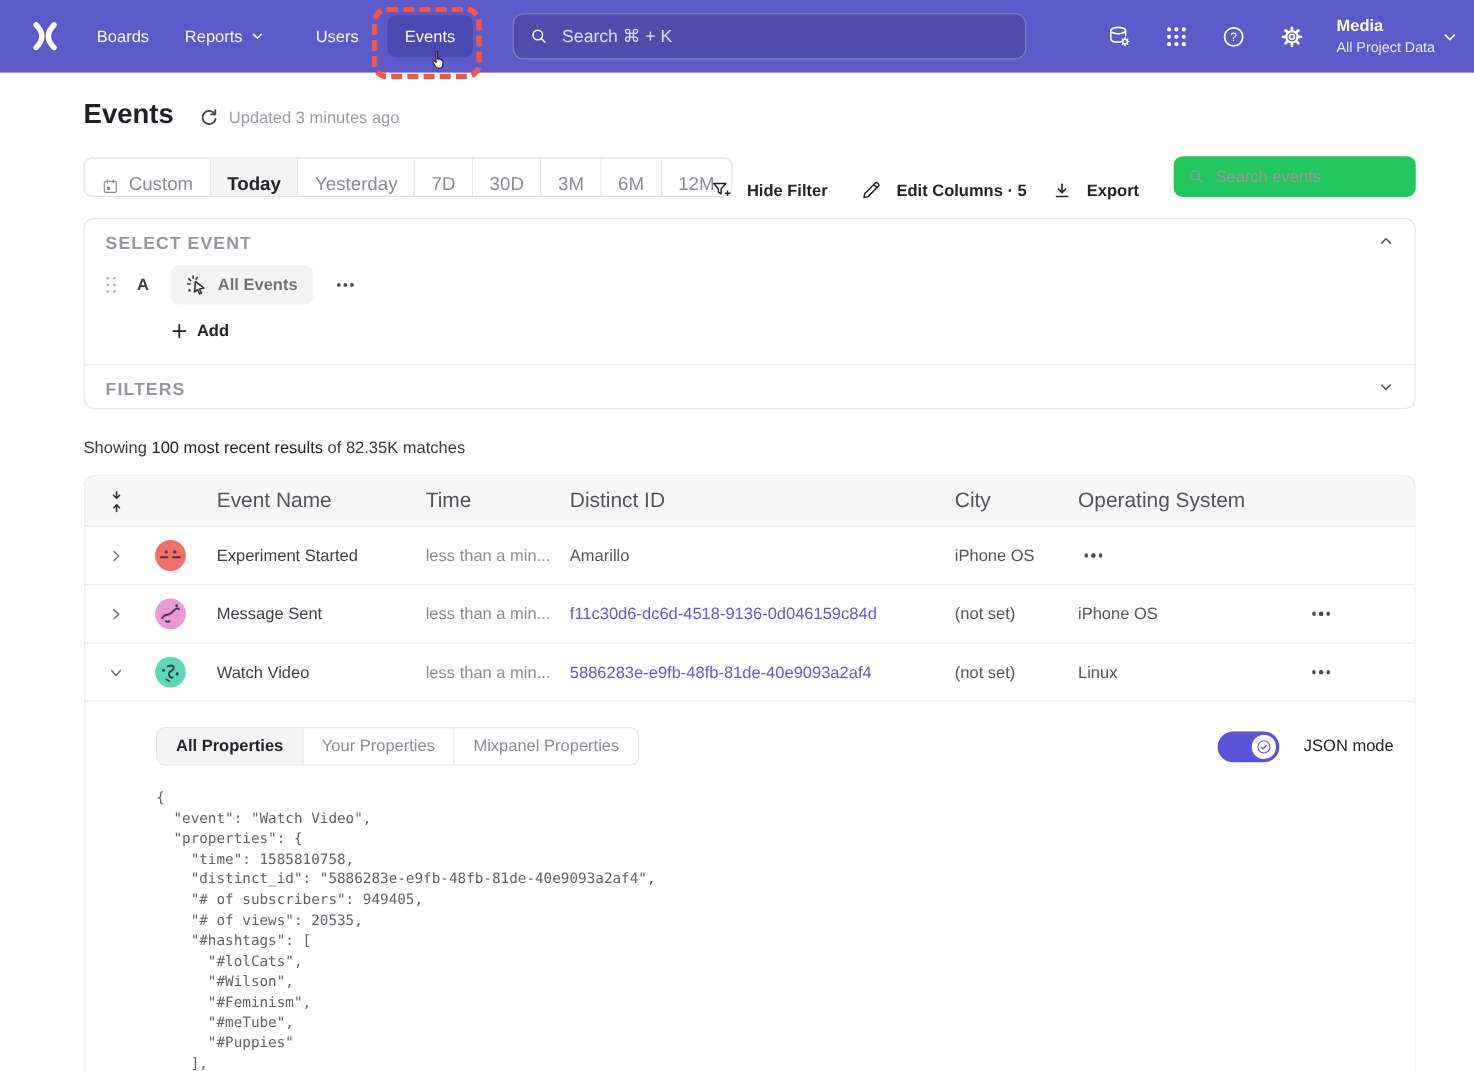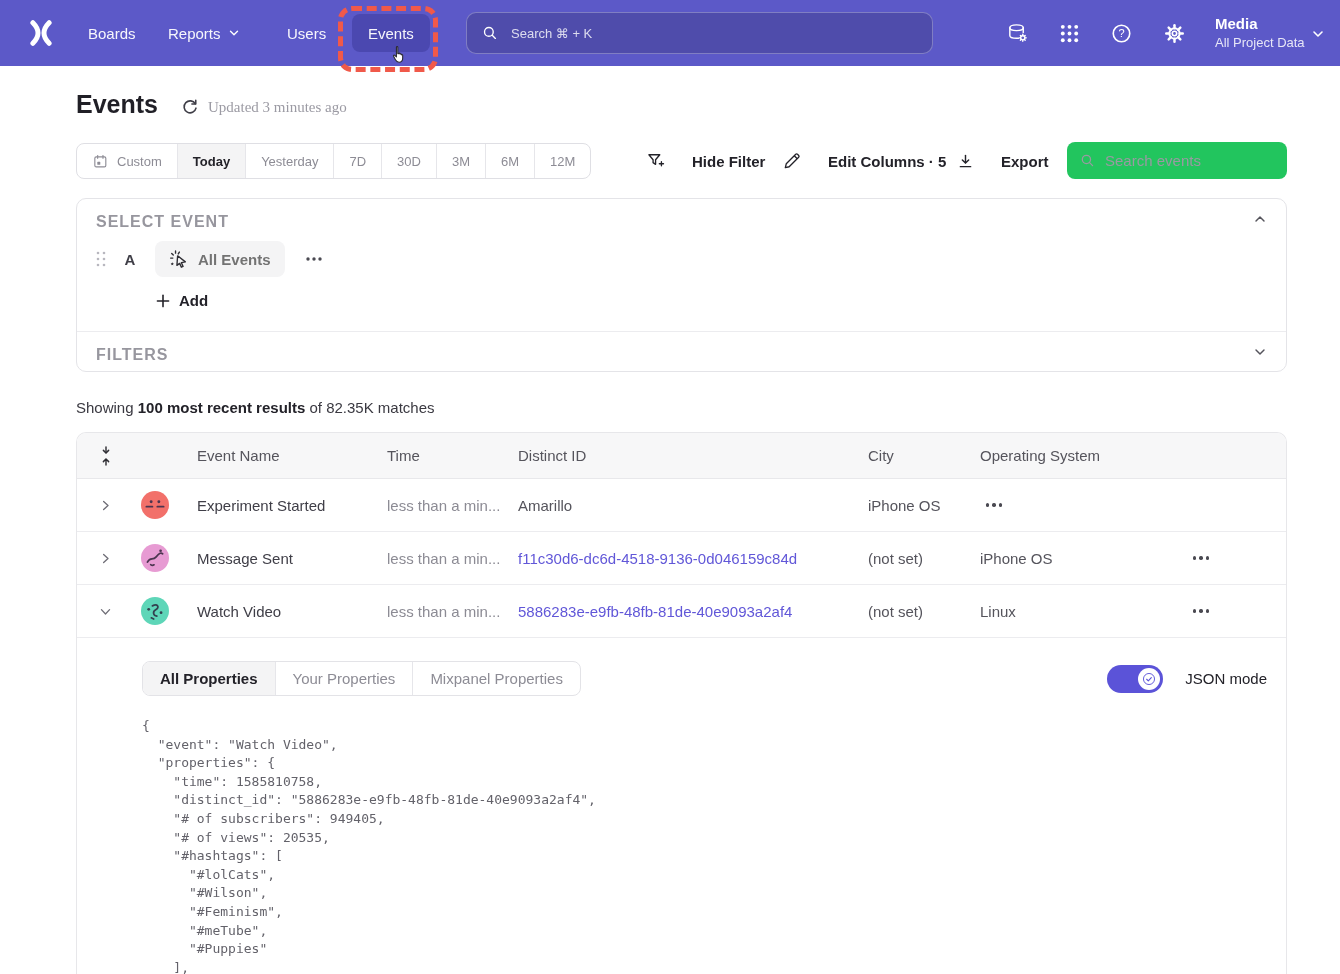--- a/index.html
+++ b/index.html
@@ -12,46 +12,46 @@
     background:#5c59c8; display:flex; align-items:center; z-index:10; }
   .logo { position:absolute; left:28px; top:20px; width:26px; height:26px; }
   .nav-item { position:absolute; top:0; height:66px; display:flex; align-items:center;
     color:rgba(255,255,255,.95); font-size:15px; font-weight:500; cursor:pointer; gap:6px; }
   .nav-boards { left:88px; } .nav-reports { left:168px; } .nav-users { left:287px; }
   .nav-events { left:352px; top:14px; height:38px; padding:0 16px; background:#4b48b0;
     border-radius:8px; }
   .nav-search { position:absolute; left:466px; top:12px; width:467px; height:42px;
     background:rgba(0,0,0,.14); border:1px solid rgba(255,255,255,.28); border-radius:10px;
     display:flex; align-items:center; padding:0 14px; gap:12px; cursor:pointer; }
-  .nav-search-text { color:rgba(255,255,255,.8); font-size:13px; }
+  .nav-search-text { color:rgba(255,255,255,.8); font-size:16px; }
   .nav-iconbtn { position:absolute; top:22px; width:23px; height:23px; cursor:pointer; }
   .ic-data { left:1006px; } .ic-grid { left:1058px; } .ic-help { left:1110px; } .ic-gear { left:1163px; }
   .project { position:absolute; left:1215px; top:14px; cursor:pointer; }
   .project-name { color:#fff; font-size:15px; font-weight:700; line-height:20px; }
   .project-sub { color:rgba(255,255,255,.85); font-size:13px; line-height:18px; }
   .project-chev { position:absolute; left:1310px; top:26px; width:16px; height:16px; }
 
   
   .annotation { position:absolute; left:338px; top:6px; width:100px; height:66px;
     border:5px dashed #f0594a; border-radius:14px; z-index:40; pointer-events:none; }
   .cursor-hand { position:absolute; left:388px; top:44px; width:22px; height:22px; z-index:41; pointer-events:none; }
 
   
   .page-title { position:absolute; left:76px; top:90px; font-size:25px; font-weight:700; color:#201f26; }
   .refresh-btn { position:absolute; left:180px; top:97px; width:20px; height:20px; cursor:pointer; }
-  .updated { position:absolute; left:208px; top:99px; font-size:15px; color:#9b9aa3;font-family:Liberation Serif, serif; }
+  .updated { position:absolute; left:208px; top:99px; font-size:15px; color:#9b9aa3; }
 
   
   .daterange { position:absolute; left:76px; top:143px; display:inline-flex; height:36px;
     border:1px solid #dfdfe4; border-radius:8px; overflow:hidden; background:#fff; }
-  .seg { display:flex; align-items:center; gap:8px; padding:0 15px; font-size:13px;
+  .seg { display:flex; align-items:flex-end; gap:8px; padding:0 15px; font-size:17px;
     color:#8d8c95; border-left:1px solid #e6e6ea; cursor:pointer; white-space:nowrap; }
   .seg:first-child { border-left:none; }
   .seg.active { background:#f4f4f5; color:#232229; font-weight:700; }
-  .tool-btn { position:absolute; top:145px; display:flex; align-items:center; gap:26px;
+  .tool-btn { position:absolute; top:157px; display:flex; align-items:center; gap:13px;
     font-size:15px; font-weight:600; color:#232229; cursor:pointer; height:32px; }
   .btn-hidefilter { left:646px; } .btn-editcols { left:782px; } .btn-export { left:956px; }
   .events-search { position:absolute; left:1067px; top:142px; width:220px; height:37px;
     background:#22c55e; border-radius:8px; display:flex; align-items:center; padding:0 12px; gap:9px; }
   .events-search input { border:none; outline:none; background:transparent; font-size:15px;
     width:160px; font-family:"Liberation Sans", sans-serif; color:#3f3e47; }
   .events-search input::placeholder { color:#9a99a2; }
 
   
   .card { position:absolute; left:76px; top:198px; width:1211px; height:174px;
@@ -68,29 +68,29 @@
     border-radius:8px; height:36px; padding:0 14px; cursor:pointer; }
   .all-events-btn span { font-size:15px; font-weight:700; color:#737373; }
   .more-btn { margin-left:17px; width:24px; height:24px; display:flex; align-items:center;
     justify-content:center; cursor:pointer; }
   .add-btn { position:absolute; left:78px; top:93px; display:flex; align-items:center; gap:8px;
     font-size:15px; font-weight:600; color:#232229; cursor:pointer; }
   .card-divider { position:absolute; left:0; top:132px; width:100%; border-top:1px solid #ececef; }
 
   
   .showing { position:absolute; left:76px; top:399px; font-size:15px; color:#3a3941; }
-  .showing b { color:#232229; font-weight:700; }
+  .showing b { color:#232229; font-weight:400; }
 
   
   .table { position:absolute; left:76px; top:432px; width:1211px; height:542px;
     border:1px solid #e7e7ea; border-bottom:none; border-radius:10px 10px 0 0; background:#fff; overflow:hidden; }
   .trow { display:grid; grid-template-columns:44px 56px 190px 131px 350px 112px 207px 1fr;
     align-items:center; padding-left:20px; }
   .thead { height:46px; background:#f7f7f8; border-bottom:1px solid #e8e8eb; }
-  .th { font-size:15px; color:#55545c; font-weight:500; }
+  .th { font-size:19px; color:#55545c; font-weight:500; }
   .tbody-row { height:53px; border-bottom:1px solid #ececef; font-size:15px; }
   .expander { width:24px; height:24px; display:flex; align-items:center; justify-content:center;
     cursor:pointer; margin-left:-4px; }
   .avatar { width:28px; height:28px; border-radius:50%; position:relative; }
   .cell-name { color:#3f3e47; font-weight:500; }
   .cell-time { color:#8c8b94; white-space:nowrap; overflow:hidden; }
   .cell-id { color:#6157d8; cursor:pointer; white-space:nowrap; }
   .cell-dim { color:#55545c; }
   .dots { display:flex; gap:3px; margin-left:6px; cursor:pointer; width:26px; height:20px; align-items:center; }
   .dots i { width:3.4px; height:3.4px; background:#4a4951; border-radius:50%; }

